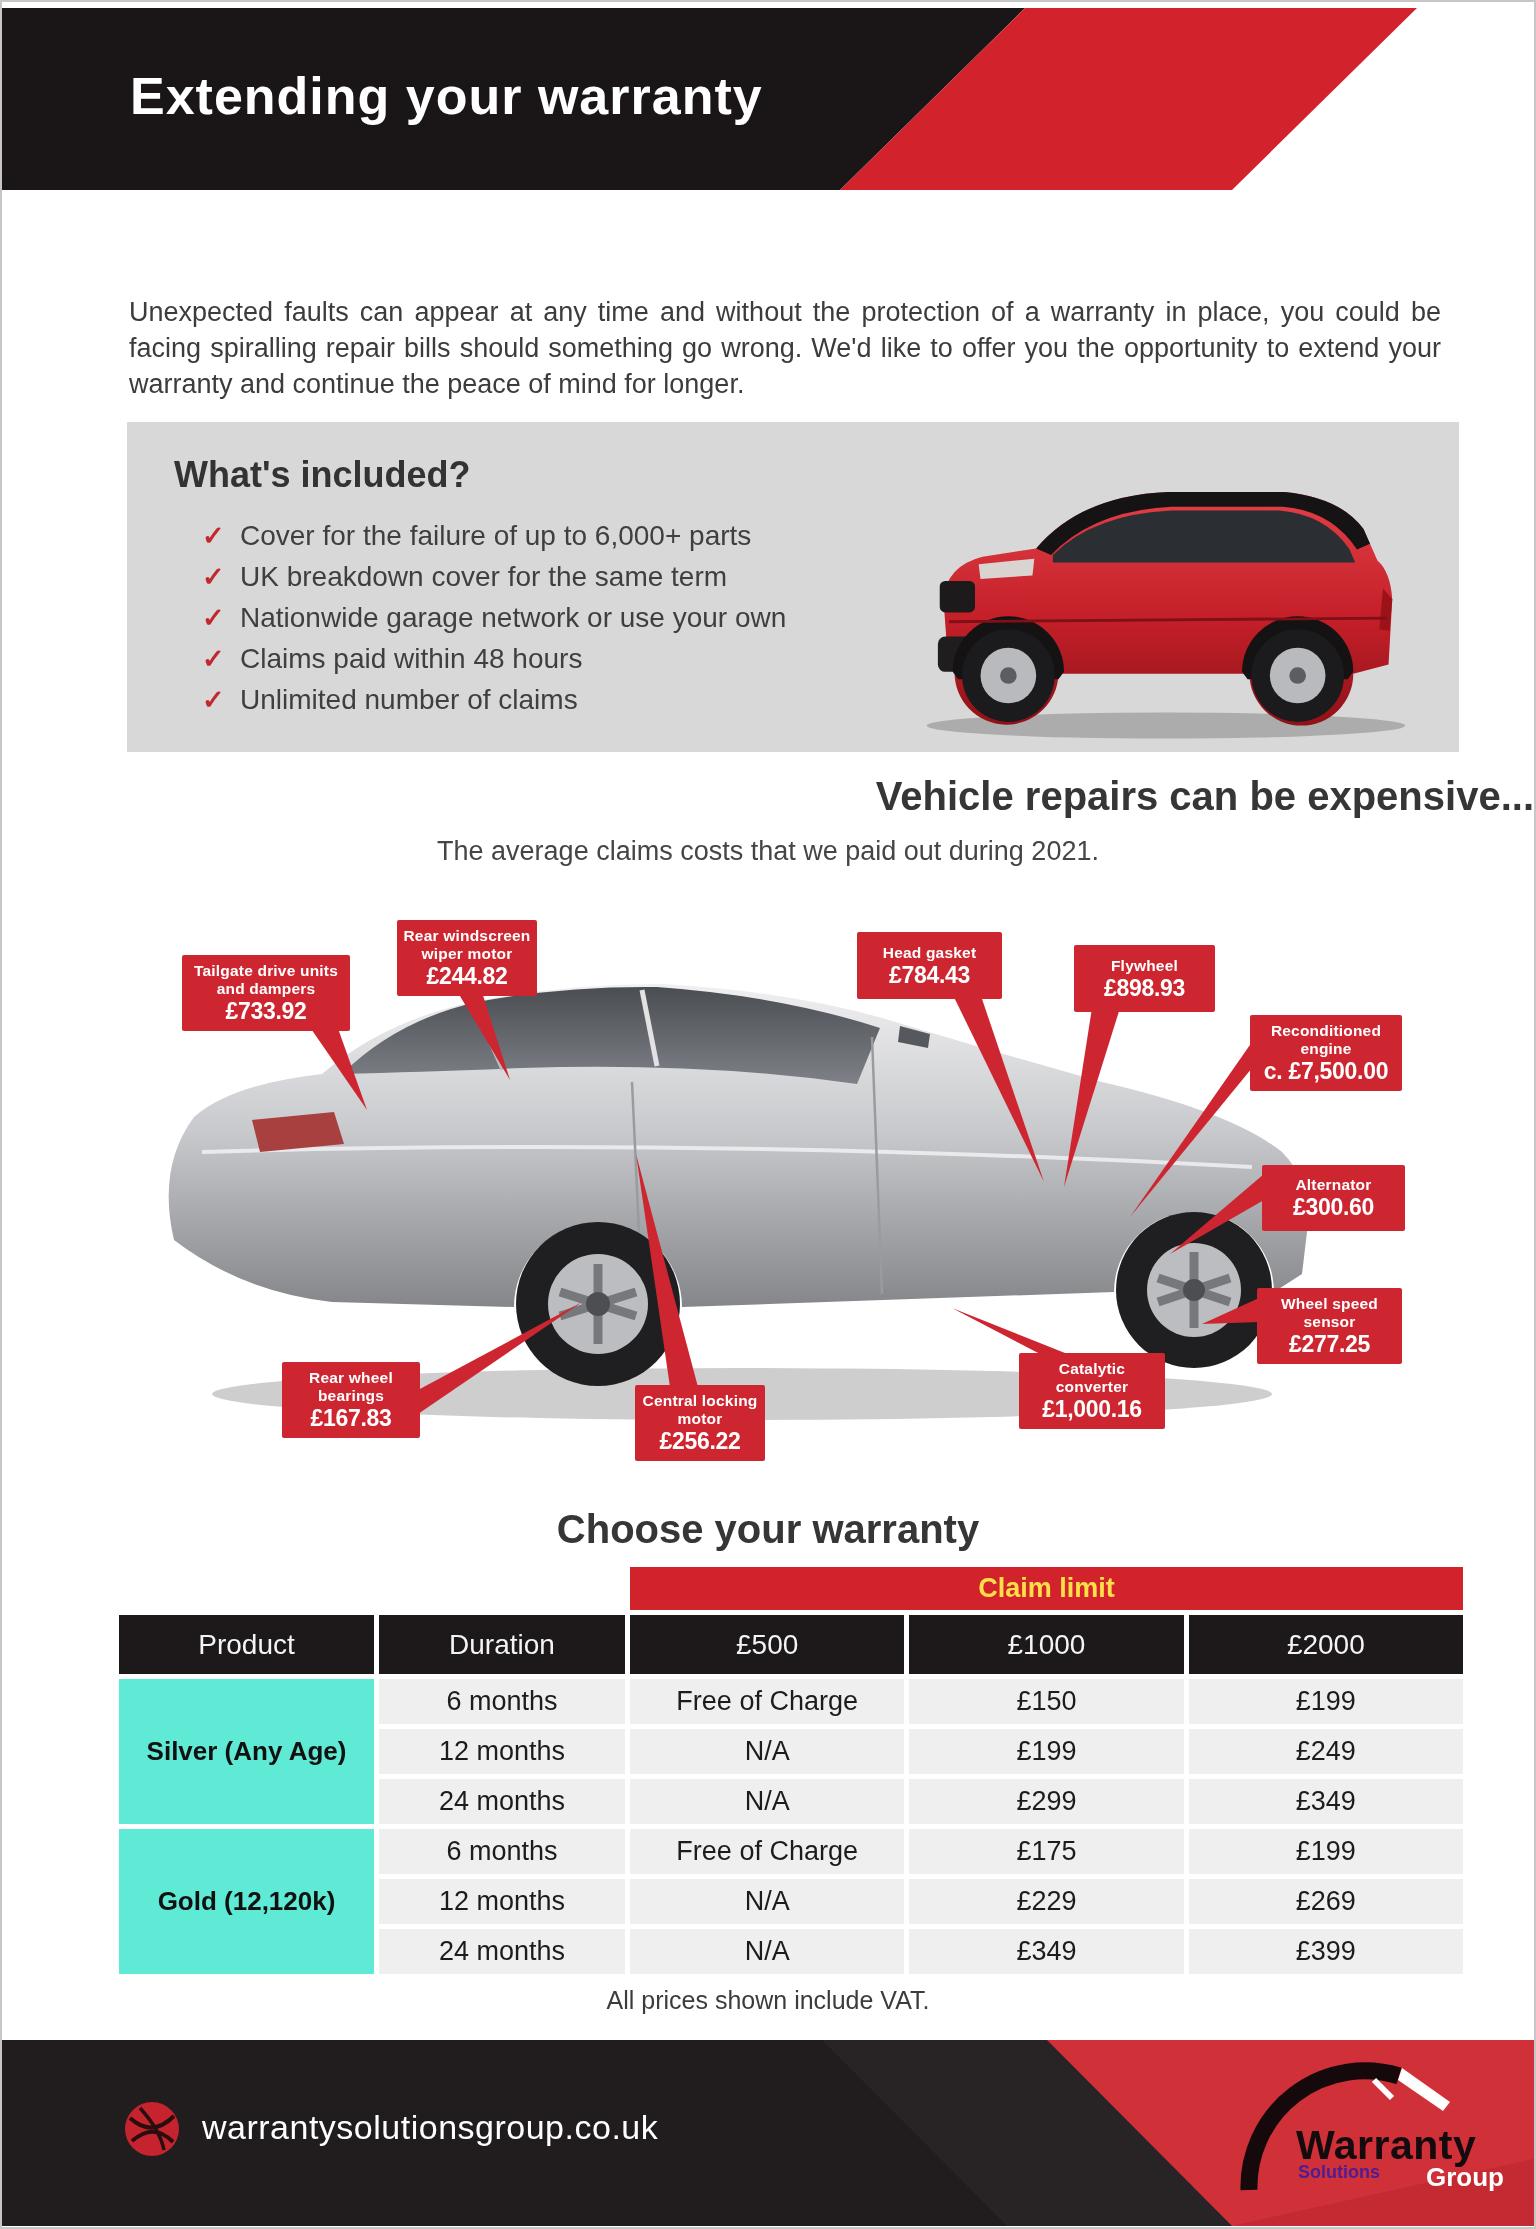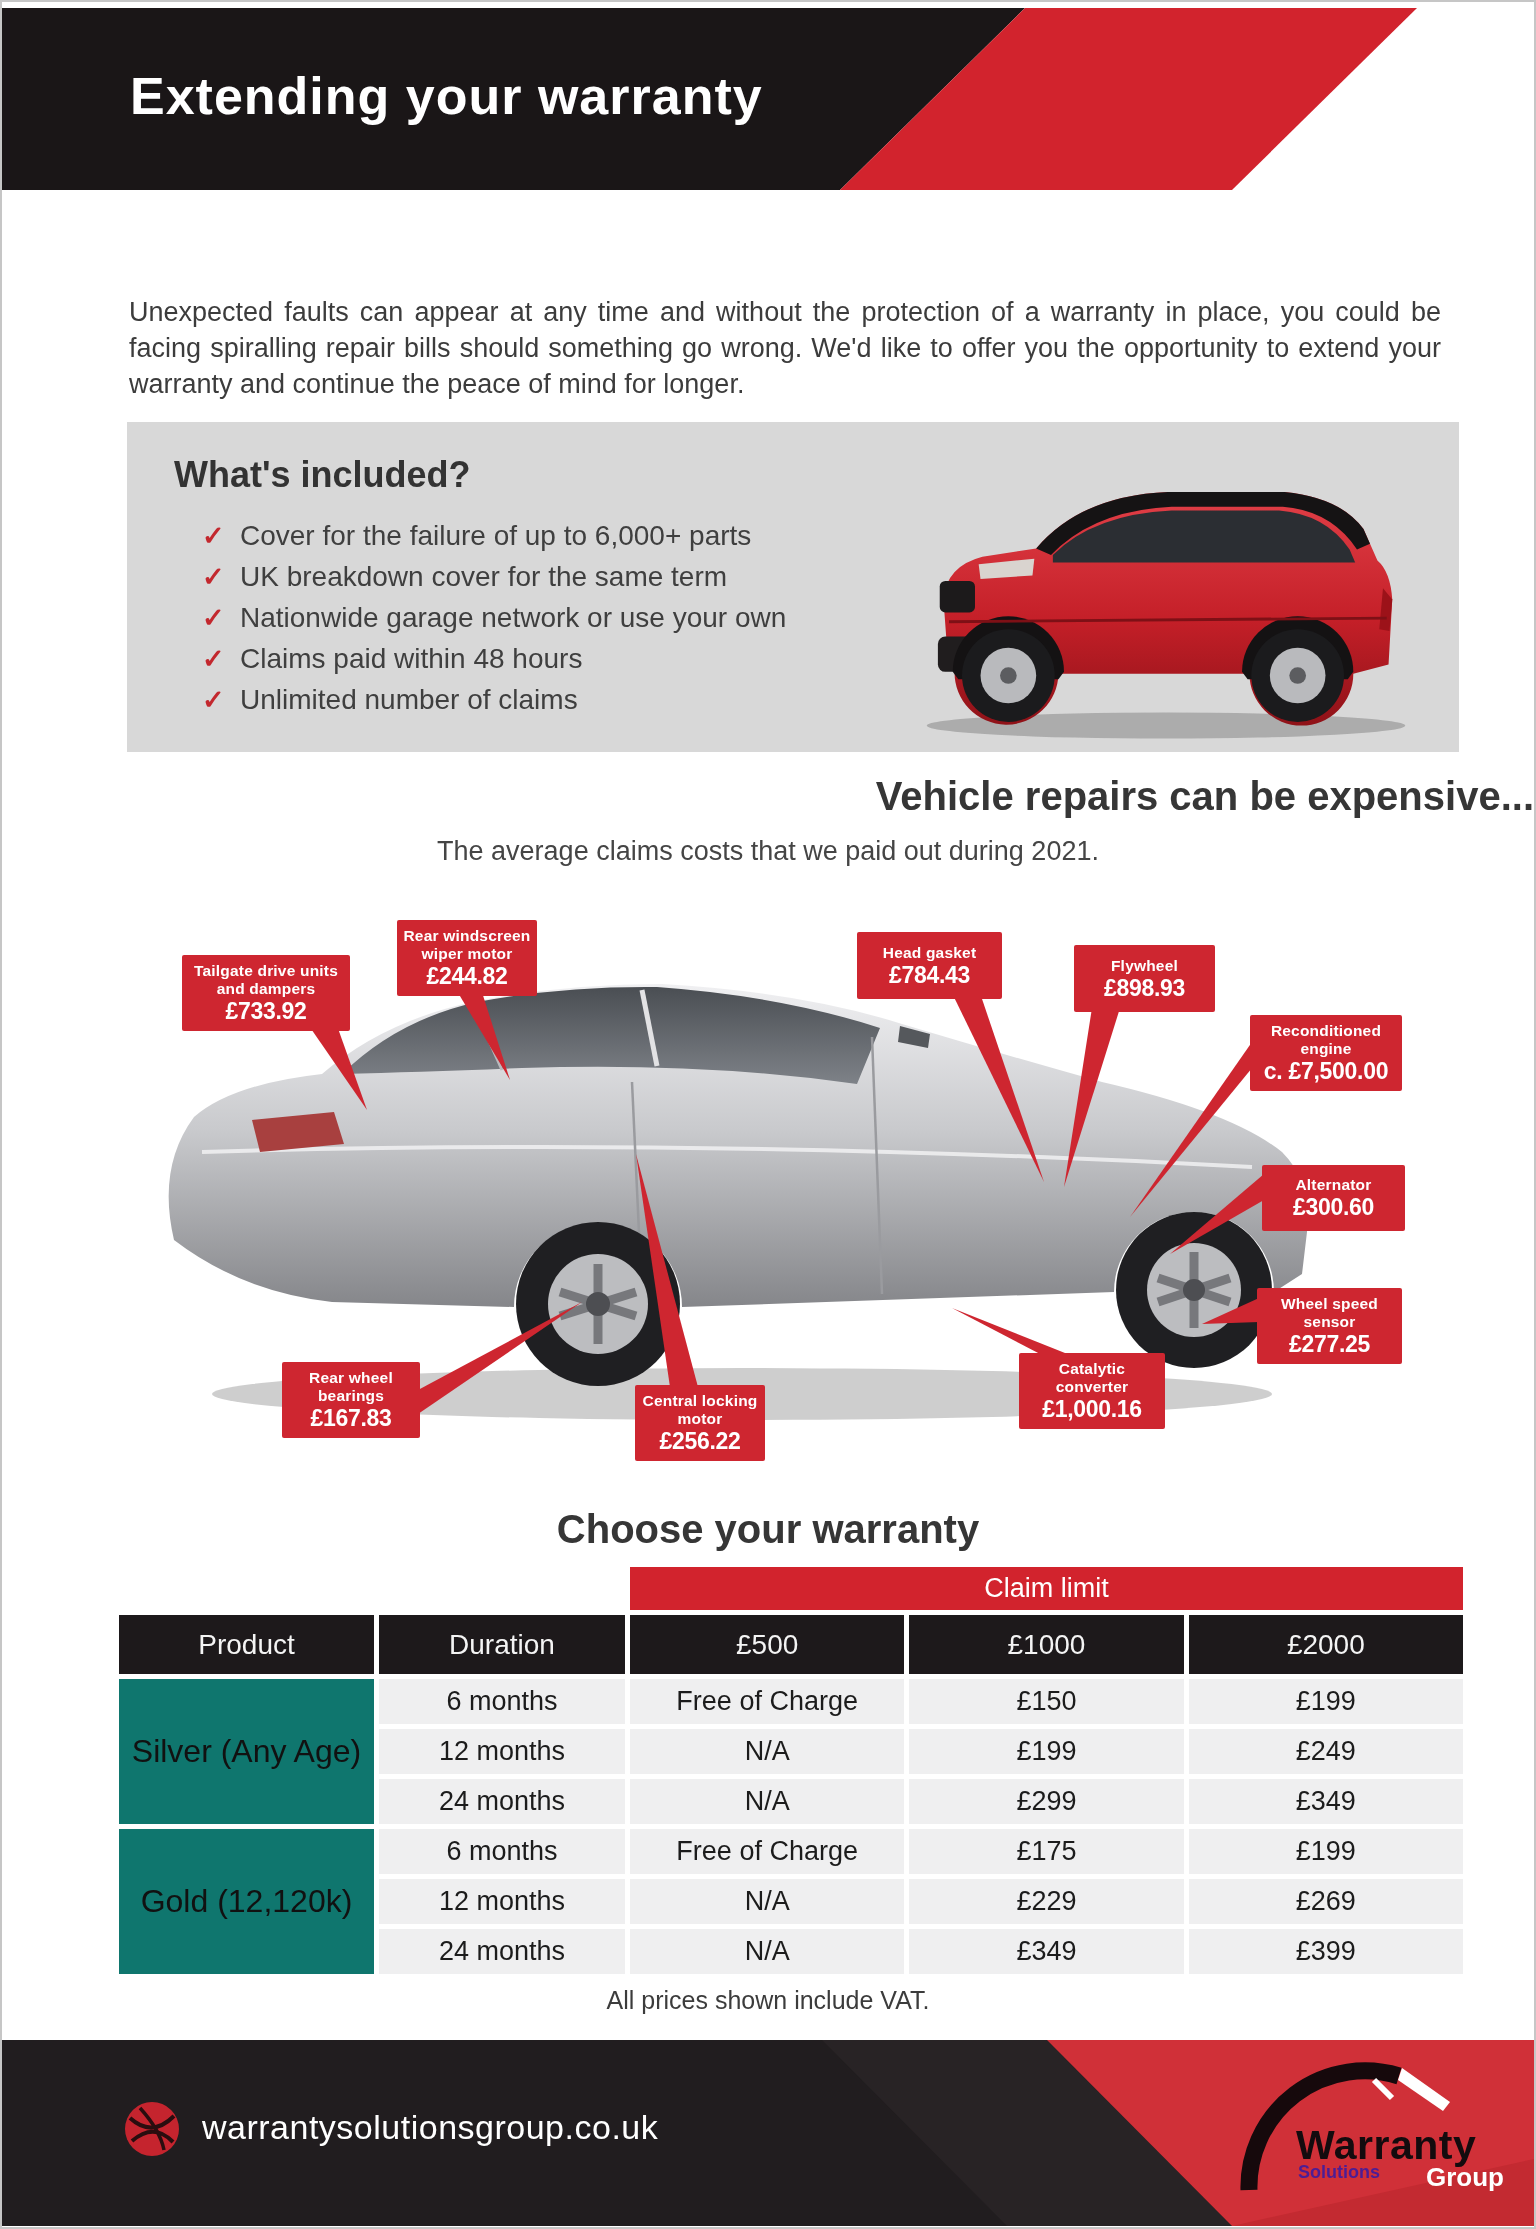--- a/index.html
+++ b/index.html
@@ -61,23 +61,23 @@
   .choose-heading{
     position:absolute;left:0;right:0;top:1505px;text-align:center;
     font-size:40px;font-weight:600;color:#363636;
   }
   table.warranty{
     position:absolute;left:112px;top:1560px;width:1354px;
     border-collapse:separate;border-spacing:5px;table-layout:fixed;
   }
   table.warranty td{padding:0;text-align:center;vertical-align:middle;}
   td.ghost{background:transparent;}
-  td.claim{background:#d2232d;color:#ffffff;font-size:27px;font-weight:400;height:43px;}
+  td.claim{background:#d2232d;color:#fde047;font-size:27px;font-weight:700;height:43px;}
   td.colhead{background:#1d191b;color:#f4f4f4;font-size:28px;height:59px;}
-  td.product{background:#0f766e;color:#111111;font-size:32px;font-weight:400;}
+  td.product{background:#5eead4;color:#111111;font-size:26px;font-weight:700;}
   td.cell{background:#efeff0;color:#1c1c1c;font-size:27px;height:45px;}
   .vat-note{
     position:absolute;left:0;right:0;top:1984px;text-align:center;
     font-size:25px;color:#3c3c3c;
   }
 
   
   .footer-svg{position:absolute;left:0;top:2038px;width:1536px;height:189px;}
   .footer-site{
     position:absolute;left:200px;top:2106px;font-size:34px;color:#ffffff;letter-spacing:0.5px;

